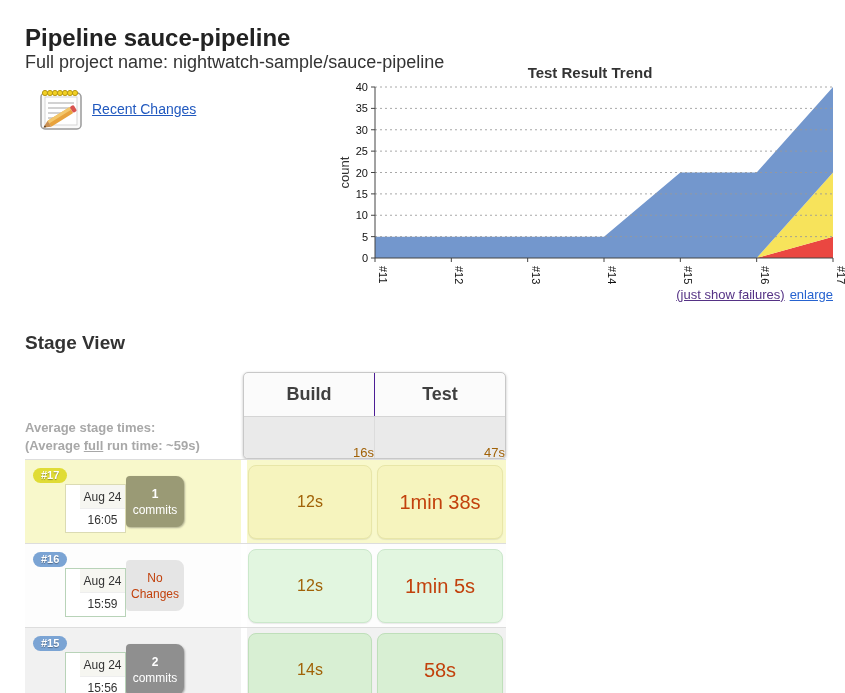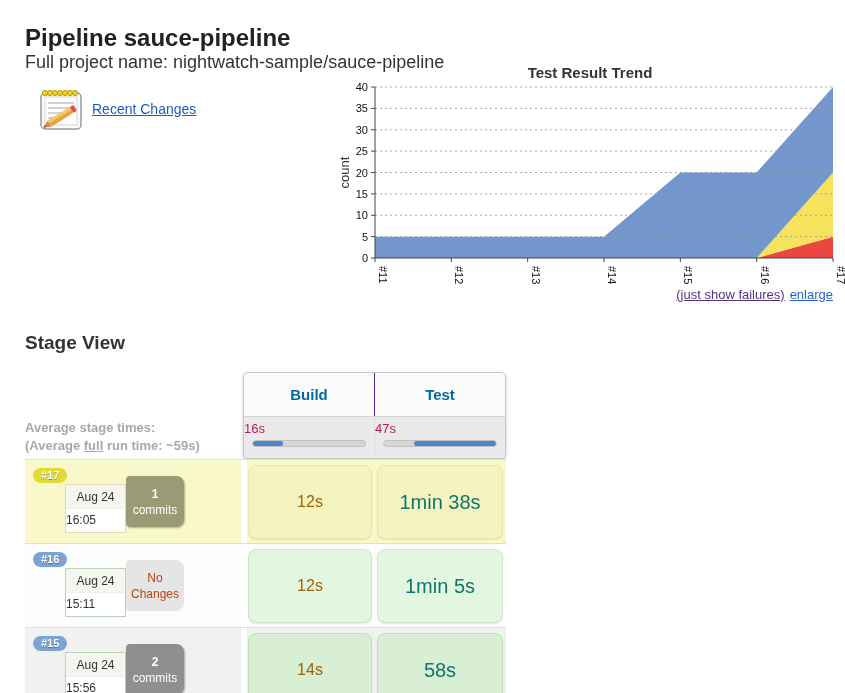--- a/index.html
+++ b/index.html
@@ -22,65 +22,65 @@
   .lnk-enlarge  { color:#2663d0; text-decoration:underline; cursor:pointer; margin-left:5px; }
   
   .stage-heading { position:absolute; left:25px; top:332px; font-size:19px; font-weight:bold; color:#333; }
   .header-box {
     position:absolute; left:243px; top:372px; width:263px; height:87px;
     background:#fbfbfb; border:1px solid #c8c8c8; border-radius:5px;
     box-shadow:0 1px 3px rgba(0,0,0,0.25); overflow:hidden;
   }
   .hdr-row { display:flex; height:43px; }
   .hdr-cell { flex:1; display:flex; align-items:center; justify-content:center;
-              font-size:15px; font-weight:bold; color:#0369a1;text-align:right; }
+              font-size:18px; font-weight:bold; color:#404040;text-align:right; }
   .hdr-cell + .hdr-cell { border-left:1px solid #4c1d95; }
   .avg-row { display:flex; height:42px; background:#eaeaea; border-top:1px solid #d5d5d5; }
   .avg-cell { flex:1; padding-top:4px; }
   .avg-cell + .avg-cell { border-left:1px solid #dcdcdc; }
-  .avg-time { text-align:left; font-size:13px; color:#be185d; }
+  .avg-time { text-align:right; font-size:13px; color:#a16207;margin-top:24px; }
   .avg-bar { position:relative; height:7px; margin:4px 8px 0 8px; background:#d6d6d6;
              border:1px solid #c1c1c1; border-radius:4px; overflow:hidden; }
   .avg-fill { position:absolute; top:0; bottom:0; background:#4a86c8; border-radius:3px; }
   .avg-label { position:absolute; left:25px; top:419px; width:212px; text-align:left;
                font-size:13px; font-weight:bold; color:#a8a8a8; line-height:18px; }
   .avg-label u { text-decoration:underline; }
   
   .rows { position:absolute; left:25px; top:459px; width:481px; }
   .stage-row { position:relative; height:84px; border-top:1px solid #ddd; }
   .st-unstable { background:#f8f8cb; }
   .st-ok       { background:#fdfdfd; }
   .st-ok-alt   { background:#f1f1f1; }
   .gutter { position:absolute; left:216px; top:0; bottom:0; width:6px; background:#fff; }
   .badge { position:absolute; left:8px; top:8px; padding:1px 8px 2px 8px; border-radius:10px;
            font-size:11px; font-weight:bold; color:#fff; text-shadow:0 1px 1px rgba(0,0,0,0.35);
            cursor:pointer; z-index:3; }
   .b-yellow { background:#e0dc35; }
   .b-blue   { background:#7ba4d4; }
   .datebox { position:absolute; left:40px; top:24px; width:61px; height:49px; background:#fff;
-             border:1px solid #b8d3b8; z-index:2; cursor:pointer; }
+             border:1px solid #b8d3b8; z-index:2; cursor:pointer;padding-left:14px; }
   .st-unstable .datebox { border-color:#dbdbb3; }
   .datebox .date { height:24px; line-height:24px; text-align:center; font-size:12px; color:#333;
                    background:#f6f6f1; border-bottom:1px solid #eee; }
-  .datebox .time { height:23px; line-height:23px; text-align:left; font-size:12px; color:#333; }
+  .datebox .time { height:23px; line-height:23px; text-align:center; font-size:12px; color:#333; }
   .changesbox { position:absolute; left:101px; top:16px; width:58px; height:51px;
                 border-radius:4px 8px 8px 4px; display:flex; flex-direction:column;
                 align-items:center; justify-content:center; z-index:1;
                 box-shadow:1px 1px 2px rgba(0,0,0,0.3); cursor:pointer; }
   .changesbox .ch1 { font-size:12px; font-weight:bold; line-height:16px; }
   .changesbox .ch2 { font-size:12px; line-height:16px; }
   .ch-olive { background:#9a9a75; color:#fff; }
   .ch-gray  { background:#8f8f8f; color:#fff; }
   .ch-none  { background:#e5e5e5; color:#c2410c; box-shadow:none; cursor:default; }
   .ch-none .ch1 { font-weight:normal; }
   .cell { position:absolute; top:5px; height:74px; border-radius:8px;
           display:flex; align-items:center; justify-content:center;
           box-shadow:0 1px 1px rgba(0,0,0,0.08); cursor:pointer; }
   .cell-build { left:223px; width:124px; font-size:16px; color:#a16207; }
-  .cell-test  { left:352px; width:126px; font-size:20px; color:#0f766e; }
+  .cell-test  { left:352px; width:126px; font-size:20px; color:#c2410c; }
   .st-unstable .cell { background:#f6f4be; border:1px solid #e8e6a8; }
   .st-ok .cell       { background:#e2f6e0; border:1px solid #cbe8cb; }
   .st-ok-alt .cell   { background:#d8efd3; border:1px solid #bfdfba; }
 </style>
 </head>
 <body>
 
 <h1 class="page-title">Pipeline sauce-pipeline</h1>
 <div class="full-name">Full project name: nightwatch-sample/sauce-pipeline</div>
 
@@ -216,21 +216,21 @@
     <div class="cell cell-test">
         <span>1min 38s</span>
       </div>
   </div>
 
   <div class="stage-row st-ok">
     <div class="gutter"></div>
     <span class="badge b-blue">#16</span>
     <div class="datebox">
       <div class="date">Aug 24</div>
-      <div class="time">15:11</div>
+      <div class="time">15:59</div>
     </div>
     <div class="changesbox ch-none">
       <div class="ch1">No</div>
       <div class="ch2">Changes</div>
     </div>
     <div class="cell cell-build">
         <span>12s</span>
       </div>
     <div class="cell cell-test">
         <span>1min 5s</span>

